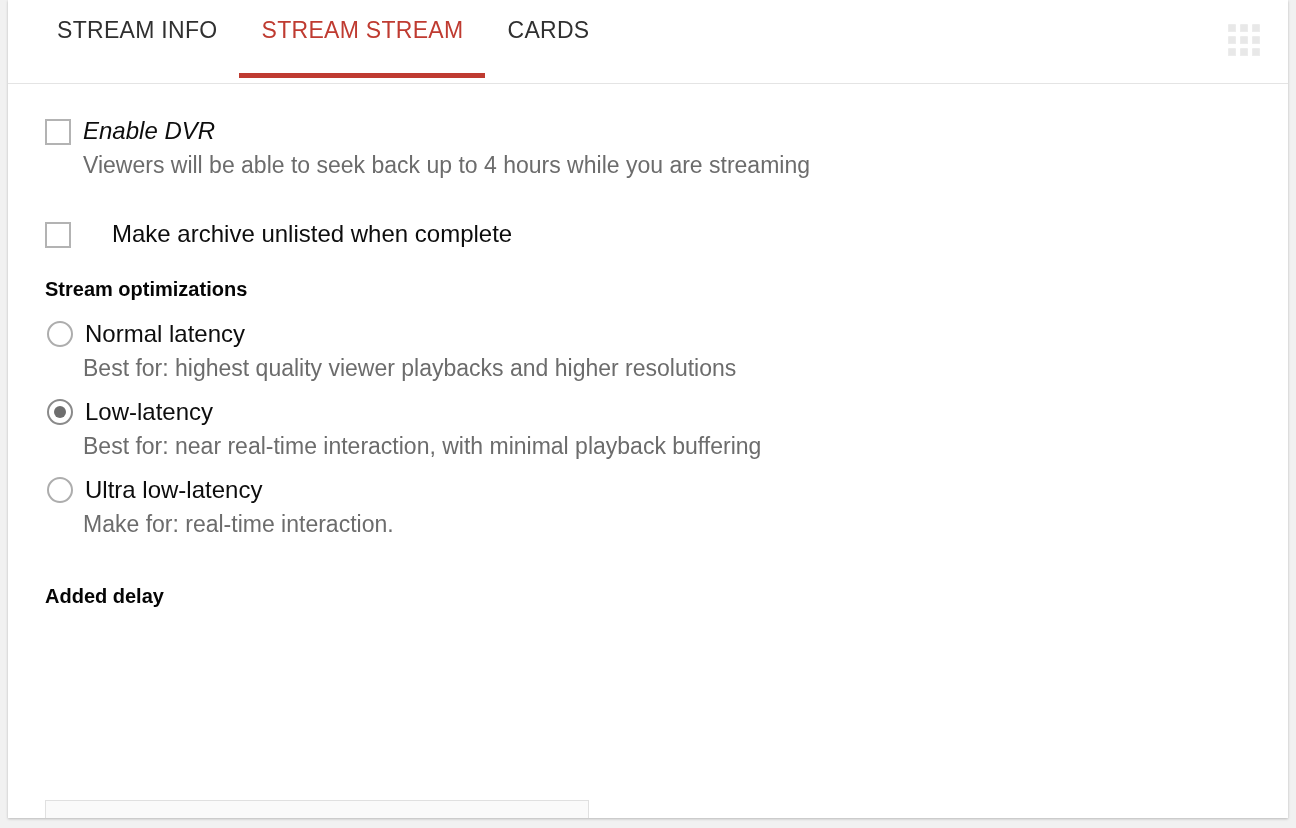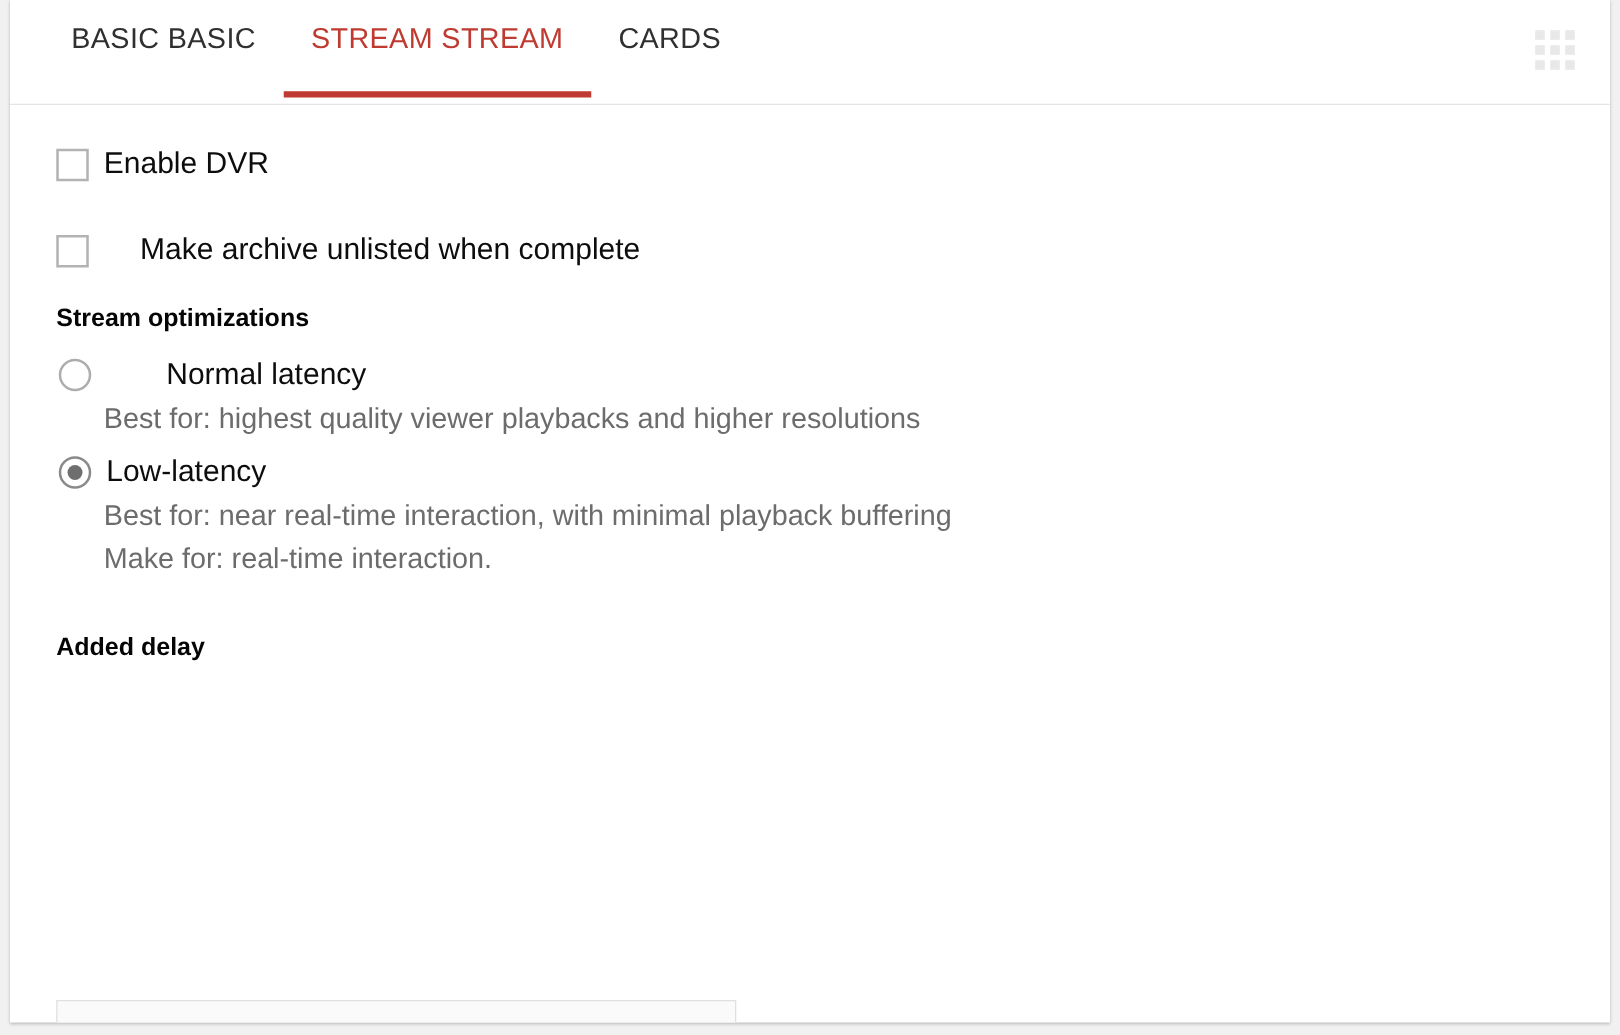--- a/index.html
+++ b/index.html
@@ -203,21 +203,21 @@
   }
 </style>
 </head>
 <body>
 
 <div class="card">
 
   <div class="tabbar">
     <div class="tabs">
       <div class="tab">
-        <span>BASIC BASIC</span>
+        <span>STREAM INFO</span>
 
       </div>
       <div class="tab active">
         <span>STREAM STREAM</span>
         <span class="tab-underline"></span>
       </div>
       <div class="tab">
         <span>CARDS</span>
 
       </div>
@@ -230,44 +230,49 @@
       <span></span>
       <span></span>
       <span></span>
       <span></span>
       <span></span>
     </div>
   </div>
 
   <div class="content">
 
-    <div class="check-row" style="margin-top:32px;">
+    <div class="check-row" style="margin-top:32px;font-style:italic;">
       <span class="checkbox"></span>
       <span class="check-label">Enable DVR</span>
     </div>
+    <div class="sub-desc" style="margin-top:4px;">Viewers will be able to seek back up to 4 hours while you are streaming</div>
 
     <div class="check-row" style="margin-top:39px;gap:29px;">
       <span class="checkbox"></span>
       <span class="check-label">Make archive unlisted when complete</span>
     </div>
 
     <div class="section-title" style="margin-top:25px;">Stream optimizations</div>
 
-    <div class="radio-row" style="margin-top:15px;gap:48px;">
+    <div class="radio-row" style="margin-top:15px;">
       <span class="radio"></span>
       <span class="radio-label">Normal latency</span>
     </div>
     <div class="sub-desc" style="margin-top:4px;">Best for: highest quality viewer playbacks and higher resolutions</div>
 
     <div class="radio-row" style="margin-top:14px;">
       <span class="radio checked"></span>
       <span class="radio-label">Low-latency</span>
     </div>
     <div class="sub-desc" style="margin-top:4px;">Best for: near real-time interaction, with minimal playback buffering</div>
 
+    <div class="radio-row" style="margin-top:14px;">
+      <span class="radio"></span>
+      <span class="radio-label">Ultra low-latency</span>
+    </div>
     <div class="sub-desc" style="margin-top:4px;">Make for: real-time interaction.</div>
 
     <div class="section-title" style="margin-top:42px;">Added delay</div>
 
     <div class="select" style="top:684px;">
       <span class="select-value">None</span>
 
     </div>
 
   </div>

